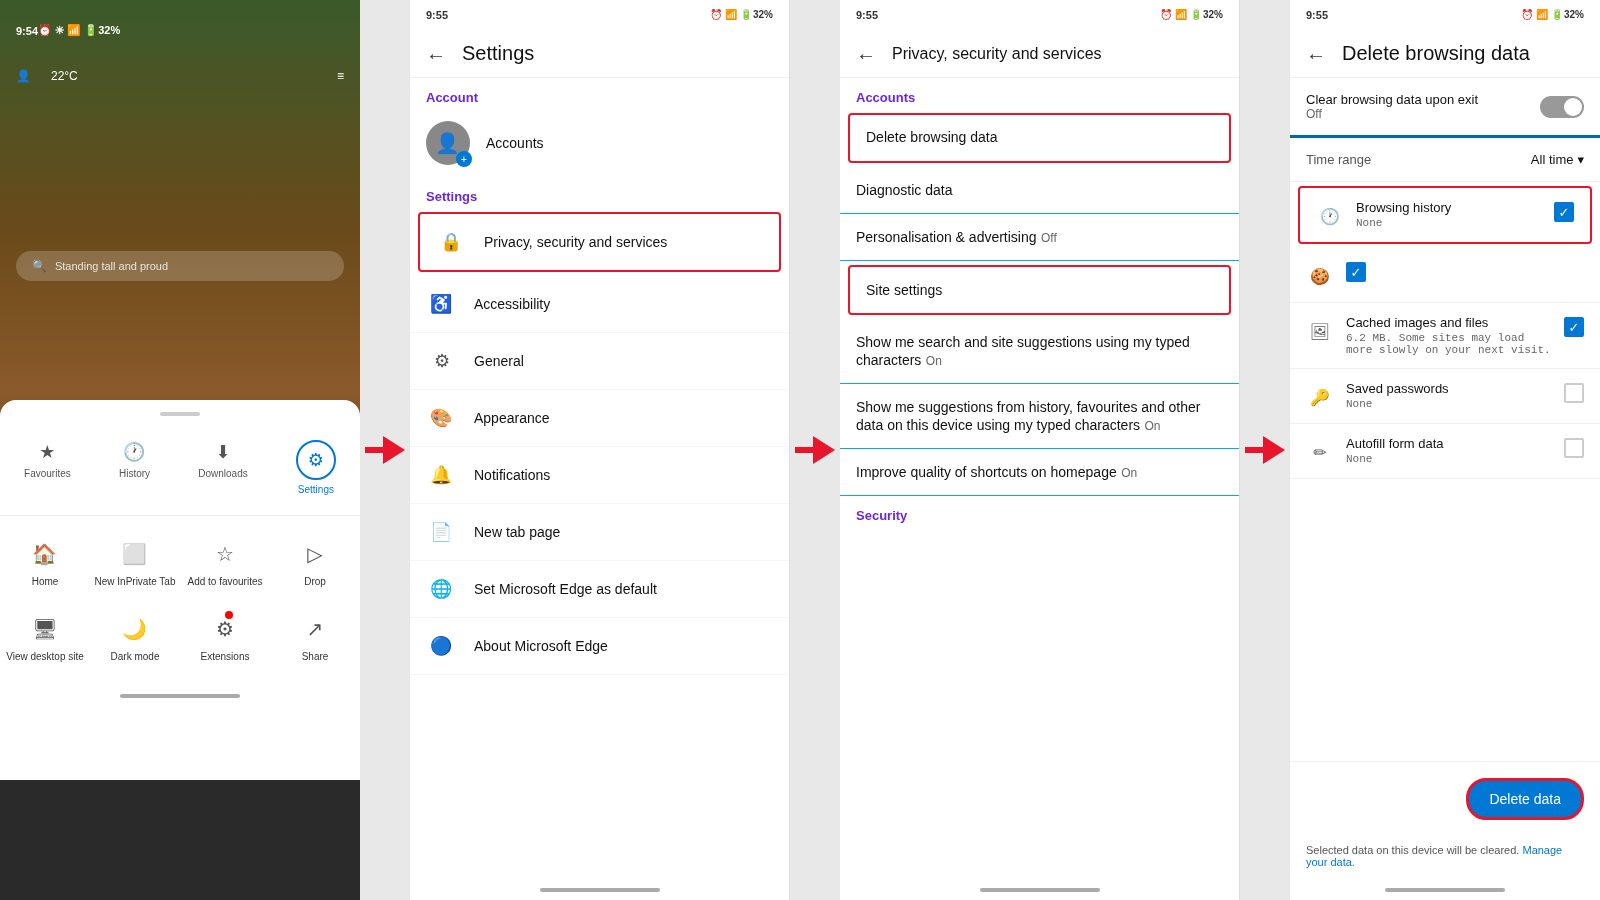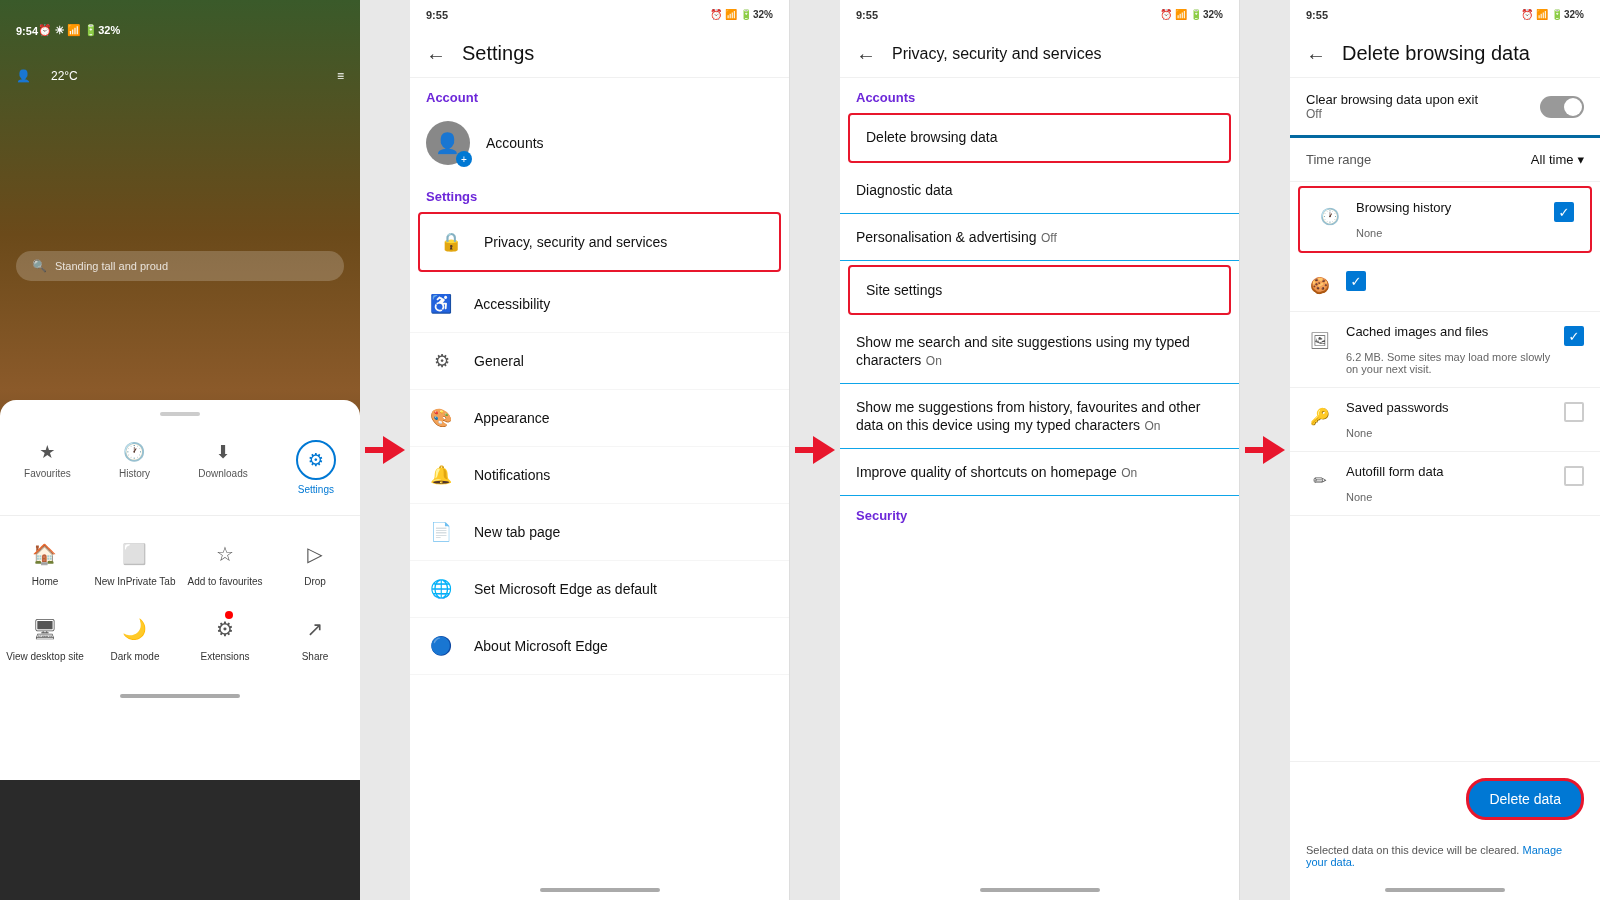--- a/index.html
+++ b/index.html
@@ -383,21 +383,22 @@
       flex: 1;
     }
     .data-item-text h4 {
       font-size: 13px;
       font-weight: 500;
       color: #111;
     }
     .data-item-text p {
       font-size: 11px;
       color: #666;
-      margin-top: 12px;
+      margin-top: 2px;
+      font-family: Liberation Mono, monospace;
     }
     .checkbox {
       width: 20px;
       height: 20px;
       border: 2px solid #ccc;
       border-radius: 2px;
       flex-shrink: 0;
       margin-top: 2px;
       display: flex;
       align-items: center;

